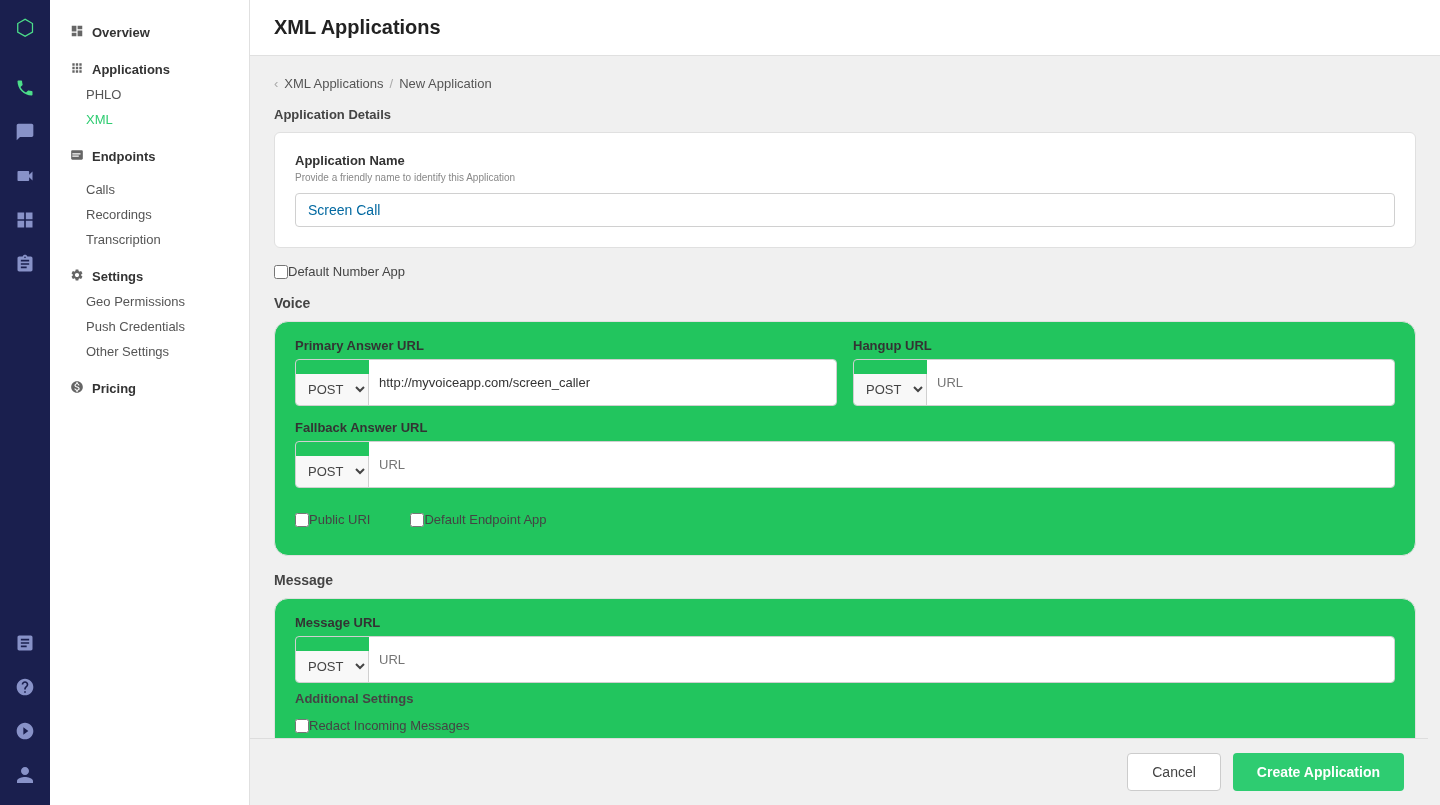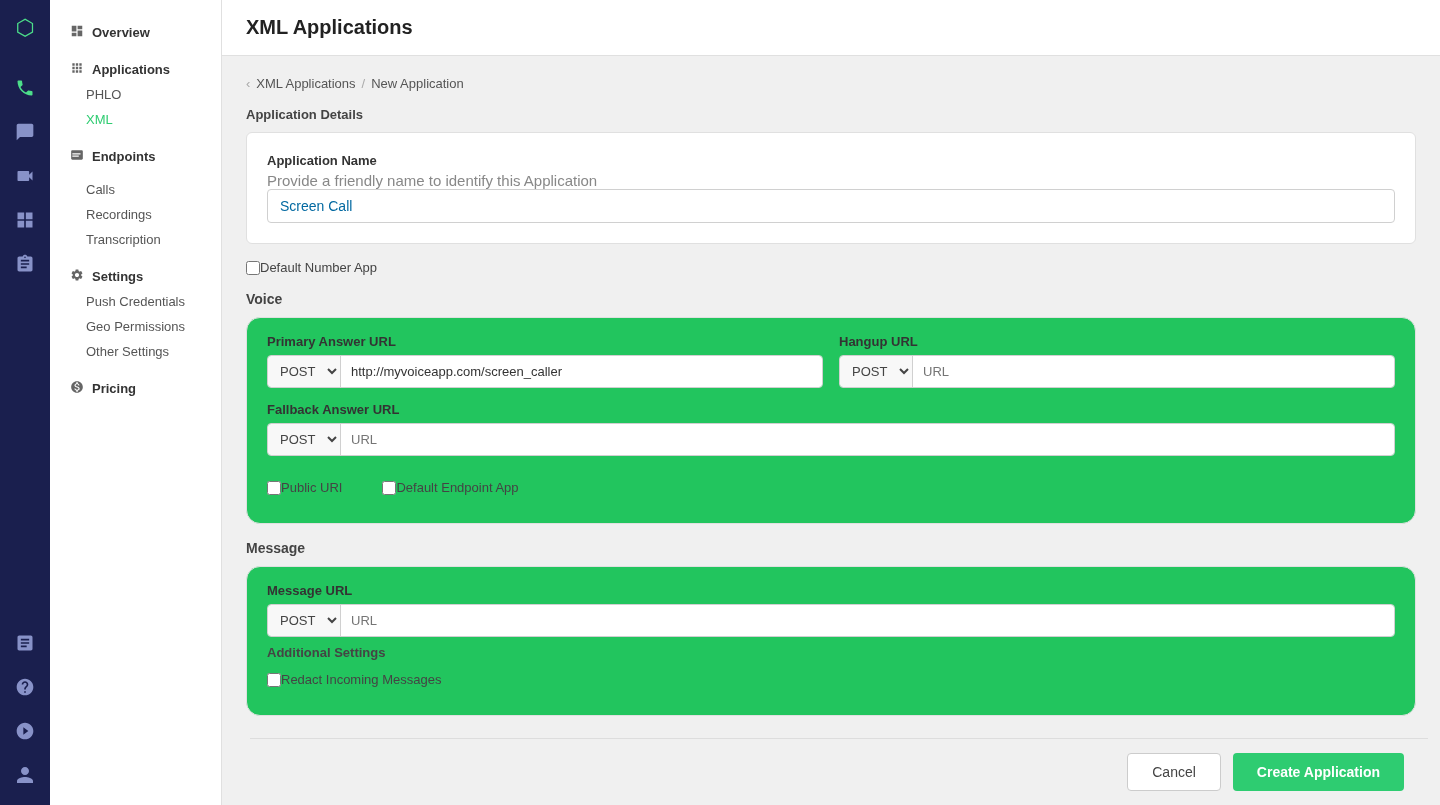--- a/index.html
+++ b/index.html
@@ -28,21 +28,21 @@
       font-size: 18px;
     }
     .icon-sidebar .nav-icon.active {
       color: #4cde8a;
     }
     .icon-sidebar .spacer { flex: 1; }
     .icon-sidebar .bottom-icons { display: flex; flex-direction: column; align-items: center; gap: 4px; padding-bottom: 10px; }
 
     
     .left-nav {
-      width: 172px;
+      width: 200px;
       background: #fff;
       border-right: 1px solid #e0e0e0;
       flex-shrink: 0;
       padding: 16px 0;
       overflow-y: auto;
     }
     .left-nav .section-header {
       font-size: 13px;
       font-weight: 600;
       color: #333;
@@ -112,22 +112,23 @@
       border: 1px solid #e0e0e0;
     }
 
     .field-label {
       font-size: 13px;
       font-weight: 600;
       color: #333;
       margin-bottom: 4px;
     }
     .field-hint {
-      font-size: 15px;
+      font-size: 10px;
       color: #888;
+      margin-bottom: 10px;
     }
     .text-input {
       width: 100%;
       padding: 8px 12px;
       border: 1px solid #d0d0d0;
       border-radius: 4px;
       font-size: 14px;
       color: #0369a1;
       outline: none;
       background: #fff;
@@ -183,20 +184,21 @@
     }
     .method-select {
       padding: 7px 8px;
       border: none;
       border-right: 1px solid #d0d0d0;
       background: #f8f8f8;
       font-size: 13px;
       color: #444;
       cursor: pointer;
       outline: none;
+      margin-top: 14px;
     }
     .url-text-input {
       flex: 1;
       padding: 7px 10px;
       border: none;
       font-size: 13px;
       color: #333;
       outline: none;
     }
 
@@ -356,22 +358,22 @@
 
   <div class="section-group">
     <div class="section-header">
       <span class="icon">
         <svg width="14" height="14" viewBox="0 0 24 24" fill="#666">
             <path d="M19.14 12.94c.04-.3.06-.61.06-.94s-.02-.64-.07-.94l2.03-1.58c.18-.14.23-.41.12-.61l-1.92-3.32c-.12-.22-.37-.29-.59-.22l-2.39.96c-.5-.38-1.03-.7-1.62-.94l-.36-2.54c-.04-.24-.24-.41-.48-.41h-3.84c-.24 0-.43.17-.47.41l-.36 2.54c-.59.24-1.13.57-1.62.94l-2.39-.96c-.22-.08-.47 0-.59.22L2.74 8.87c-.12.21-.08.47.12.61l2.03 1.58c-.05.3-.09.63-.09.94s.02.64.07.94l-2.03 1.58c-.18.14-.23.41-.12.61l1.92 3.32c.12.22.37.29.59.22l2.39-.96c.5.38 1.03.7 1.62.94l.36 2.54c.05.24.24.41.48.41h3.84c.24 0 .44-.17.47-.41l.36-2.54c.59-.24 1.13-.56 1.62-.94l2.39.96c.22.08.47 0 .59-.22l1.92-3.32c.12-.22.07-.47-.12-.61l-2.01-1.58zM12 15.6c-1.98 0-3.6-1.62-3.6-3.6s1.62-3.6 3.6-3.6 3.6 1.62 3.6 3.6-1.62 3.6-3.6 3.6z"></path>
           </svg>
       </span>
       <span>Settings</span>
     </div>
+    <div class="nav-item">Geo Permissions</div>
     <div class="nav-item">Push Credentials</div>
-    <div class="nav-item">Geo Permissions</div>
     <div class="nav-item">Other Settings</div>
   </div>
 
   <div class="section-group">
     <div class="section-header">
       <span class="icon">
         <svg width="14" height="14" viewBox="0 0 24 24" fill="#666">
             <path d="M12 2C6.48 2 2 6.48 2 12s4.48 10 10 10 10-4.48 10-10S17.52 2 12 2zm1.41 16.09V20h-2.67v-1.93c-1.71-.36-3.16-1.46-3.27-3.4h1.96c.1 1.05.82 1.87 2.65 1.87 1.96 0 2.4-.98 2.4-1.59 0-.83-.44-1.61-2.67-2.14-2.48-.6-4.18-1.62-4.18-3.67 0-1.72 1.39-2.84 3.11-3.21V4h2.67v1.95c1.86.45 2.79 1.86 2.85 3.39H14.3c-.05-1.11-.64-1.87-2.22-1.87-1.5 0-2.4.68-2.4 1.64 0 .84.65 1.39 2.67 1.91s4.18 1.39 4.18 3.91c-.01 1.83-1.38 2.83-3.12 3.16z"></path>
           </svg>
       </span>

